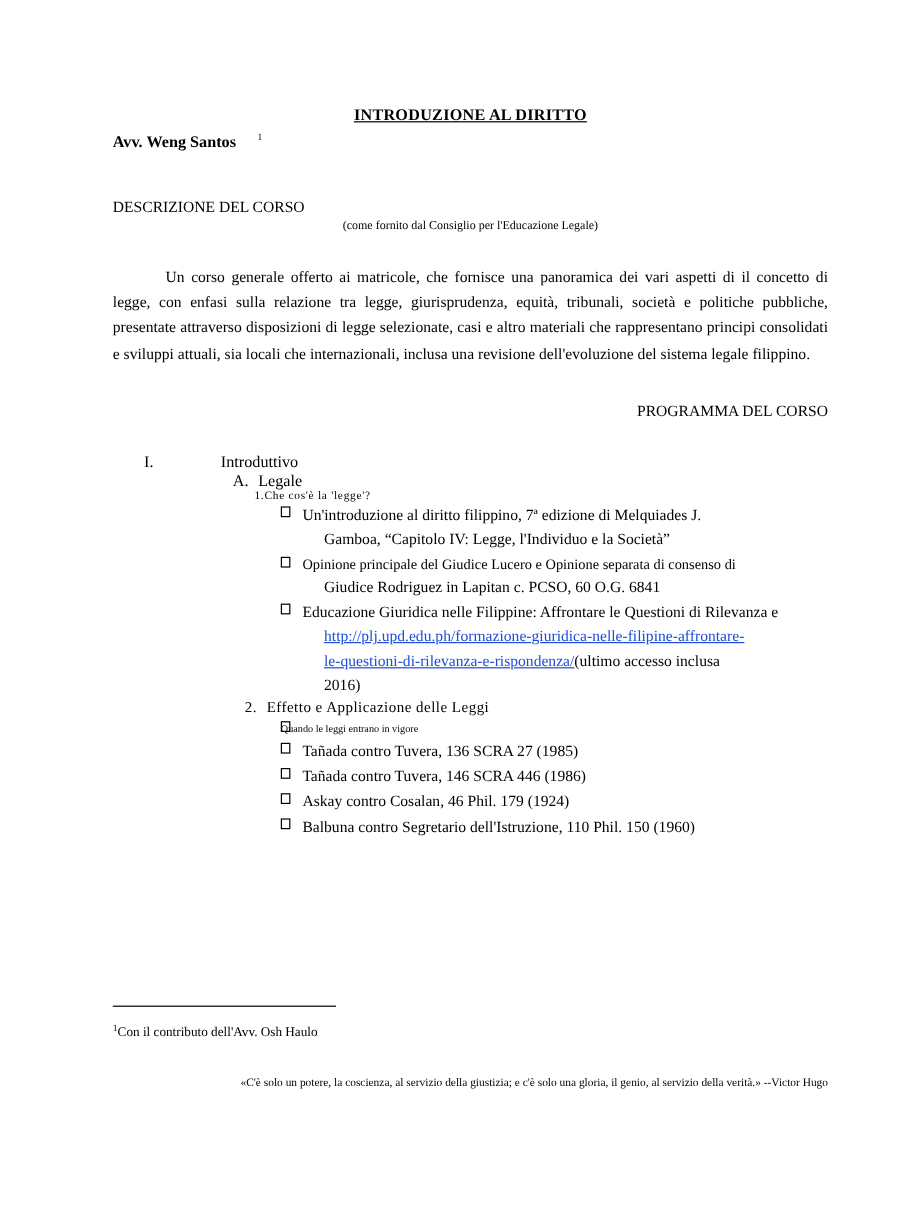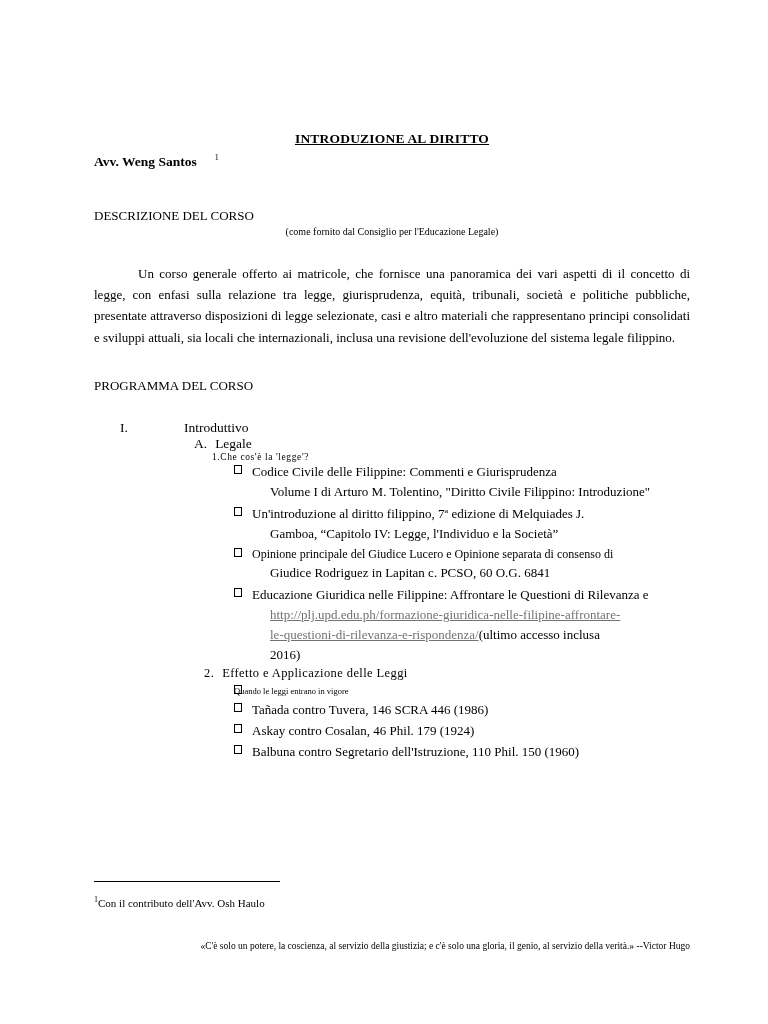--- a/index.html
+++ b/index.html
@@ -14,21 +14,20 @@
     color: #000000;
     position: relative;
     overflow: hidden;
   }
   .page {
     position: relative;
     width: 768px;
     height: 741px;
     box-sizing: border-box;
     padding: 0;
-    margin-top: 43px;
   }
   .content {
     position: absolute;
     left: 94px;
     right: 78px;
     top: 88px;
   }
 
   
   .doc-title {
@@ -66,21 +65,21 @@
 
   .para {
     font-size: 13px;
     text-align: justify;
     line-height: 1.65;
     margin: 0;
     text-indent: 44px;
   }
 
   .program-title {
-    text-align: left;
+    text-align: right;
     font-size: 13px;
     margin: 0;
   }
 
   
   .lvl1 {
     position: relative;
     font-size: 13.5px;
     margin: 0;
     padding-left: 26px;
@@ -139,21 +138,21 @@
     display: inline-block;
     box-sizing: border-box;
   }
   .bullets li .cont {
     display: block;
   }
   .bullets li .cont .ind {
     display: block;
   }
   .linkline {
-    color: #737373;
+    color: #1d4ed8;
     text-decoration: underline;
     word-break: break-all;
   }
   .note-small {
     font-size: 8.5px;
     padding-left: 140px;
     margin: 5px 0 4px 0;
   }
 
   
@@ -218,27 +217,20 @@
       <span class="txt">Introduttivo</span>
     </div>
 
     <div class="lvl2">
       <span class="num">A.</span><span>Legale</span>
     </div>
 
     <div class="lvl3">1.Che     cos'è    la    'legge'?</div>
 
     <ul class="bullets">
-      <li>
-        <span class="box"></span>
-        <span class="cont">
-          <span class="ind">Codice Civile delle Filippine: Commenti e Giurisprudenza</span>
-          <span class="ind" style="padding-left:18px">Volume I di Arturo M. Tolentino, "Diritto Civile Filippino: Introduzione"</span>
-        </span>
-      </li>
       <li>
         <span class="box"></span>
         <span class="cont">
           <span class="ind">Un'introduzione al diritto filippino, 7ª edizione di Melquiades J.</span>
           <span class="ind" style="padding-left:18px">Gamboa, “Capitolo IV: Legge, l'Individuo e la Società”</span>
         </span>
       </li>
       <li>
         <span class="box"></span>
         <span class="cont">
@@ -267,20 +259,24 @@
       <li>
         <span class="box"></span>
       </li>
     </ul>
 
     <div class="note-small">Quando le leggi entrano in vigore</div>
 
     <ul class="bullets">
       <li>
         <span class="box"></span>
+        <span class="cont">Tañada contro Tuvera, 136 SCRA 27 (1985)</span>
+      </li>
+      <li>
+        <span class="box"></span>
         <span class="cont">Tañada contro Tuvera, 146 SCRA 446 (1986)</span>
       </li>
       <li>
         <span class="box"></span>
         <span class="cont">Askay contro Cosalan, 46 Phil. 179 (1924)</span>
       </li>
       <li>
         <span class="box"></span>
         <span class="cont">Balbuna contro Segretario dell'Istruzione, 110 Phil. 150 (1960)</span>
       </li>

